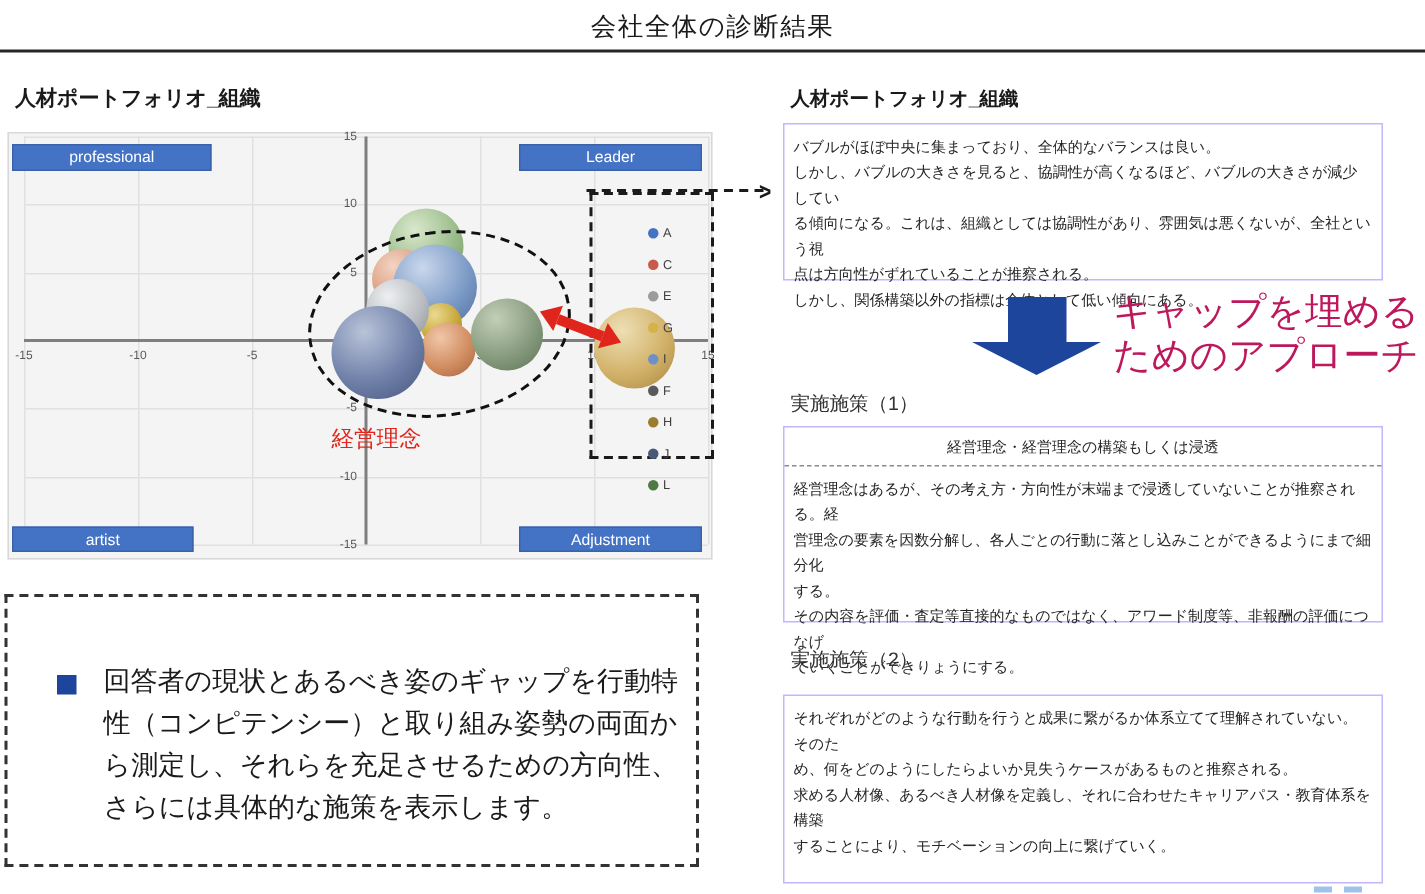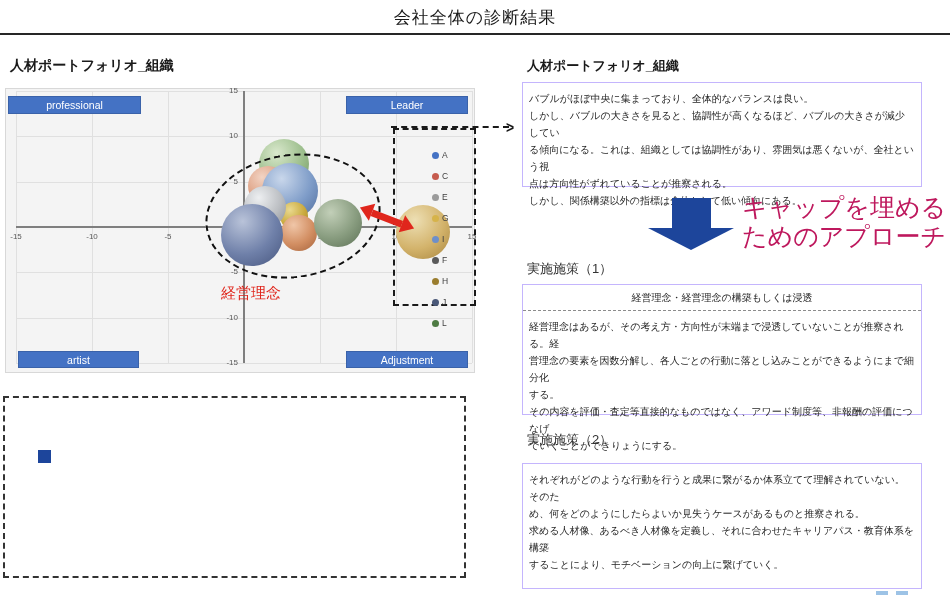--- a/index.html
+++ b/index.html
@@ -110,21 +110,21 @@
     <div class="gridline-h" style="top: 92.7px;"></div>
     <div class="ytick" style="left: 208px; top: 87.7px;">5</div>
     <div class="gridline-h" style="top: 47.4px;"></div>
     <div class="ytick" style="left: 208px; top: 42.4px;">10</div>
     <div class="gridline-h" style="top: 2.1px;"></div>
     <div class="ytick" style="left: 208px; top: -2.9px;">15</div>
     <div class="axis-v" style="left: 237px;"></div>
     <div class="axis-h" style="top: 137px;"></div>
     <div class="quad-btn" style="left: 2px; top: 7px; width: 133px; height: 18px; background: rgb(68, 114, 196);">professional</div>
     <div class="quad-btn" style="left: 340px; top: 7px; width: 122px; height: 18px; background: rgb(68, 114, 196);">Leader</div>
-    <div class="quad-btn" style="left: 2px; top: 262px; width: 121px; height: 17px; background: rgb(68, 114, 196); margin-left: 10px;">artist</div>
+    <div class="quad-btn" style="left: 2px; top: 262px; width: 121px; height: 17px; background: rgb(68, 114, 196);">artist</div>
     <div class="quad-btn" style="left: 340px; top: 262px; width: 122px; height: 17px; background: rgb(68, 114, 196);">Adjustment</div>
     <div class="bubble" style="left: 252.52px; top: 49.58px; width: 50px; height: 50px; z-index: 5; background: radial-gradient(circle at 35% 28%, rgb(217, 232, 204) 0%, rgb(156, 190, 140) 55%, rgb(111, 148, 96) 100%);"></div>
     <div class="bubble" style="left: 242.32px; top: 77.23px; width: 40px; height: 40px; z-index: 6; background: radial-gradient(circle at 35% 28%, rgb(242, 212, 196) 0%, rgb(221, 158, 128) 55%, rgb(181, 112, 79) 100%);"></div>
     <div class="bubble" style="left: 255.6px; top: 73.76px; width: 56px; height: 56px; z-index: 7; background: radial-gradient(circle at 35% 28%, rgb(201, 215, 235) 0%, rgb(126, 156, 200) 55%, rgb(78, 107, 154) 100%);"></div>
     <div class="bubble" style="left: 274.16px; top: 113.128px; width: 28px; height: 28px; z-index: 8; background: radial-gradient(circle at 35% 28%, rgb(234, 217, 143) 0%, rgb(201, 169, 61) 55%, rgb(154, 126, 30) 100%);"></div>
     <div class="bubble" style="left: 238.28px; top: 97.068px; width: 42px; height: 42px; z-index: 9; background: radial-gradient(circle at 35% 28%, rgb(237, 239, 241) 0%, rgb(187, 190, 194) 55%, rgb(138, 142, 148) 100%);"></div>
     <div class="bubble" style="left: 274.72px; top: 126.342px; width: 36px; height: 36px; z-index: 10; background: radial-gradient(circle at 35% 28%, rgb(240, 198, 168) 0%, rgb(210, 142, 98) 55%, rgb(165, 99, 60) 100%);"></div>
     <div class="bubble" style="left: 214.6px; top: 115.154px; width: 62px; height: 62px; z-index: 11; background: radial-gradient(circle at 35% 28%, rgb(185, 195, 217) 0%, rgb(111, 128, 169) 55%, rgb(70, 85, 125) 100%);"></div>
     <div class="bubble" style="left: 308.24px; top: 110.376px; width: 48px; height: 48px; z-index: 12; background: radial-gradient(circle at 35% 28%, rgb(194, 207, 184) 0%, rgb(136, 156, 127) 55%, rgb(92, 112, 85) 100%);"></div>
     <div class="bubble" style="left: 390.36px; top: 116.436px; width: 54px; height: 54px; z-index: 13; background: radial-gradient(circle at 35% 28%, rgb(237, 223, 180) 0%, rgb(211, 179, 107) 55%, rgb(168, 132, 60) 100%);"></div>
@@ -199,18 +199,22 @@
 <div class="abs measure-label ml2">実施施策（2）</div>
 <div class="abs box m2box">
   <div class="box-body">それぞれがどのような行動を行うと成果に繋がるか体系立てて理解されていない。そのた
 め、何をどのようにしたらよいか見失うケースがあるものと推察される。
 求める人材像、あるべき人材像を定義し、それに合わせたキャリアパス・教育体系を構築
 することにより、モチベーションの向上に繋げていく。</div>
 </div>
 
 <div class="abs bullet-box">
   <span class="bullet-sq"></span>
+  <div class="bullet-text">回答者の現状とあるべき姿のギャップを行動特
+性（コンピテンシー）と取り組み姿勢の両面か
+ら測定し、それらを充足させるための方向性、
+さらには具体的な施策を表示します。</div>
 </div>
 
 <div class="abs page-marks">
     <i></i>
     <i></i>
   </div>
 
 </body></html>

